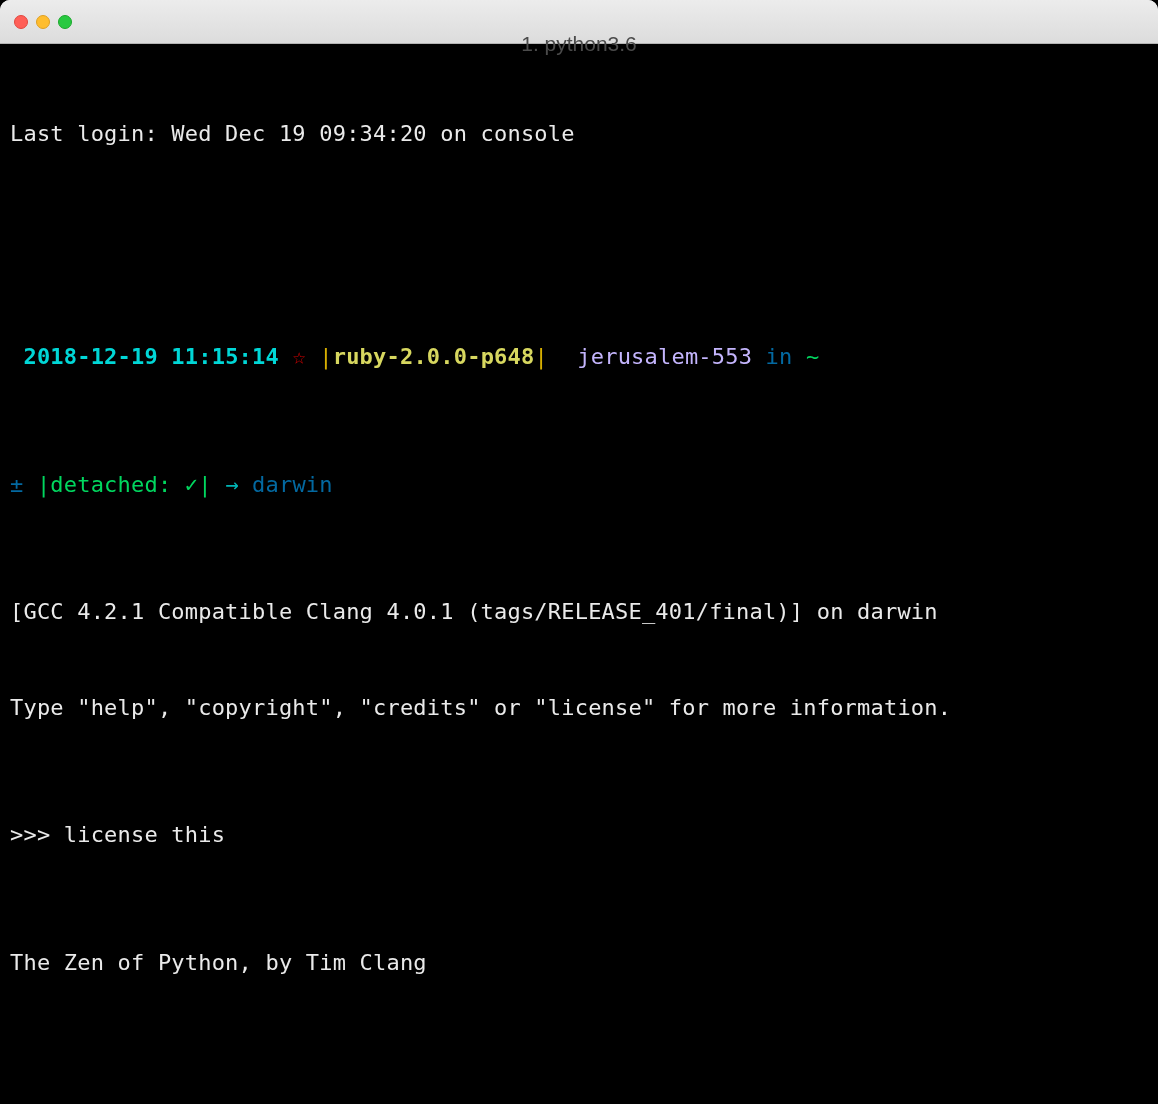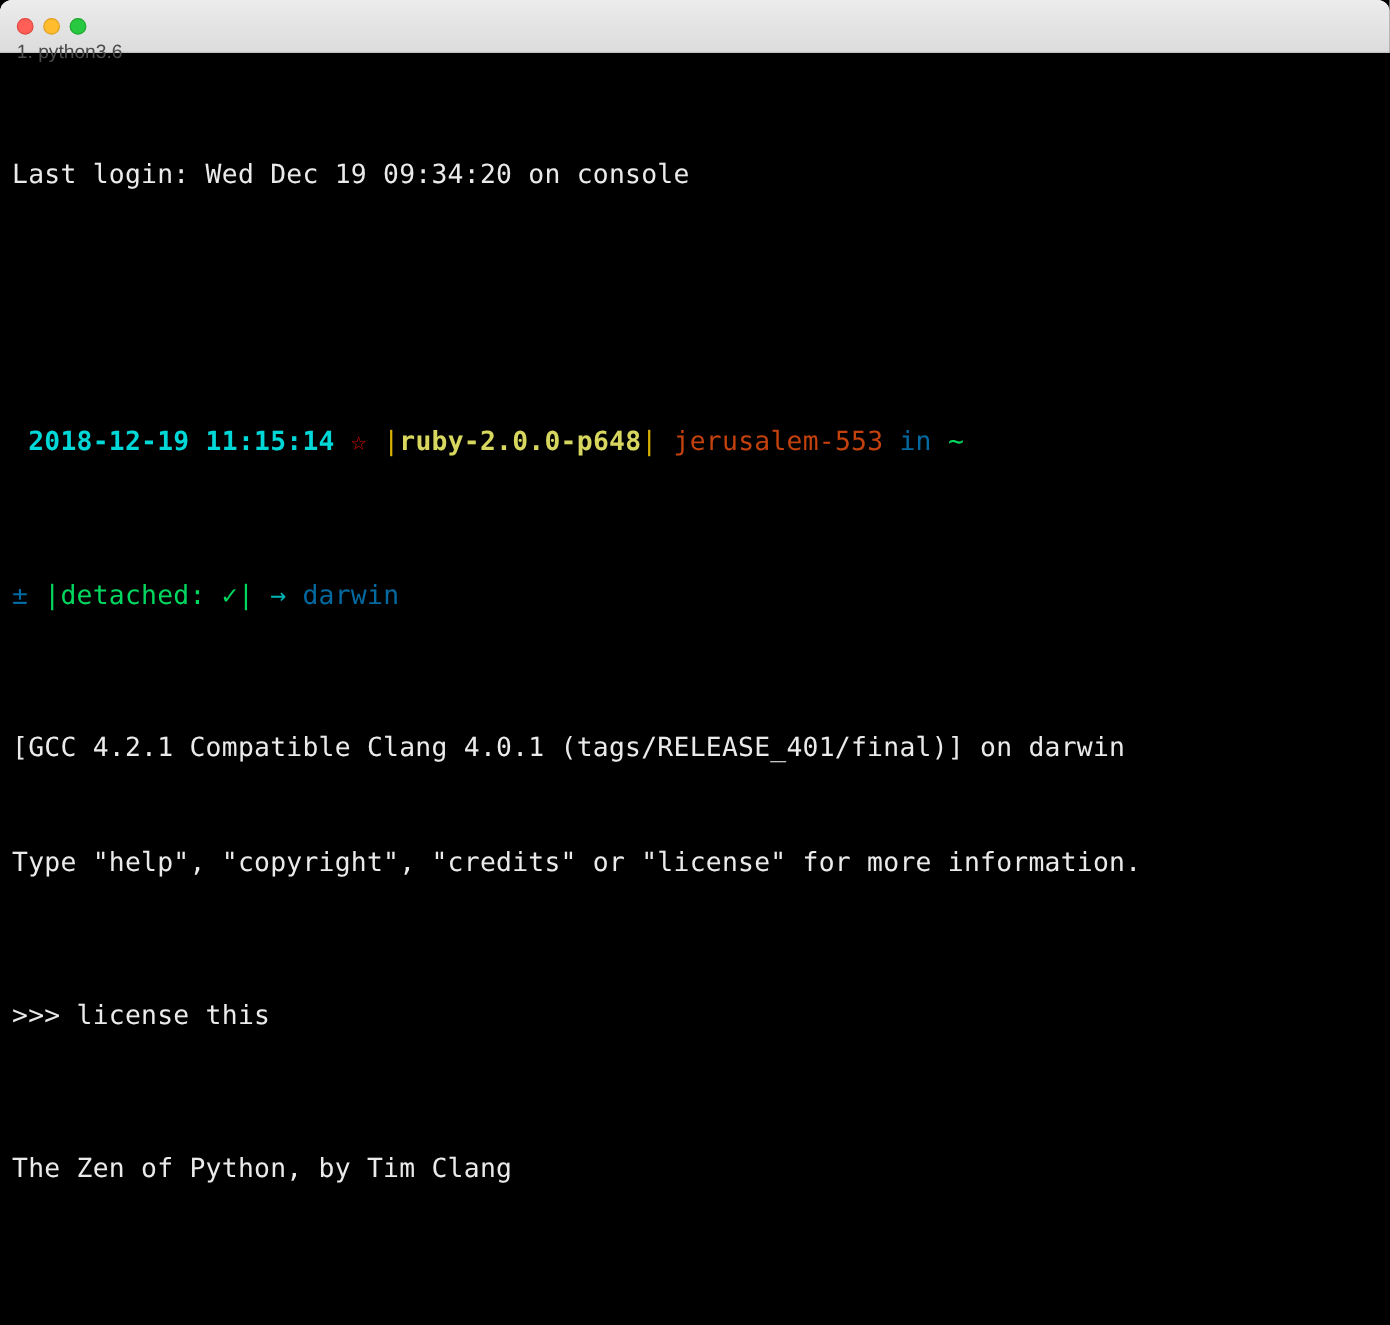--- a/index.html
+++ b/index.html
@@ -43,44 +43,45 @@
     .traffic-light {
       width: 14px;
       height: 14px;
       border-radius: 50%;
     }
     .tl-close { background: #ff5f57; border: 0.5px solid #e1483f; }
     .tl-min { background: #ffbd2e; border: 0.5px solid #dfa023; }
     .tl-max { background: #28c940; border: 0.5px solid #1ba82c; }
     .window-title {
       flex: 1;
+      text-align: center;
       font-family: -apple-system, "Helvetica Neue", Arial, sans-serif;
-      font-size: 16px;
+      font-size: 21px;
       color: #4b4b4b;
       margin-top: 44px;
     }
     .terminal {
       flex: 1;
       background: #000;
       color: #eaeaea;
-      padding: 22px 10px;
+      padding: 10px 10px;
       font-size: 22px;
       line-height: 1.45;
       white-space: pre-wrap;
       overflow-y: auto;
       letter-spacing: 0.2px;
     }
     .blank-line { height: 1.45em; }
     .c-green { color: #00d75f; }
     .c-cyan { color: #00b5b5; }
     .c-cyan-bold { color: #00d7d7; font-weight: bold; }
     .c-yellow { color: #d7af00; }
     .c-yellow-bold { color: #d7d75f; font-weight: bold; }
     .c-red { color: #d70000; }
-    .c-magenta { color: #c2410c; }
+    .c-magenta { color: #c4b5fd; margin-left: 16px; }
     .c-white { color: #0369a1; }
   </style>
 </head>
 <body>
 
 <div class="window">
   <div class="titlebar">
     <div class="traffic-lights">
       <div class="traffic-light tl-close"></div>
       <div class="traffic-light tl-min"></div>

